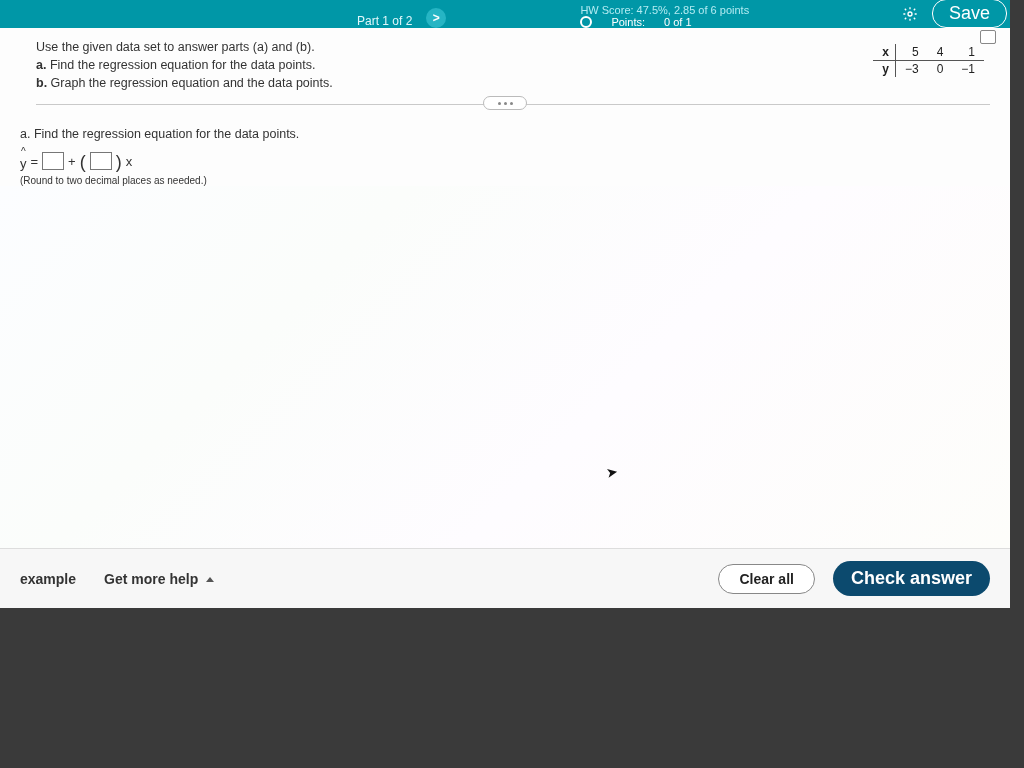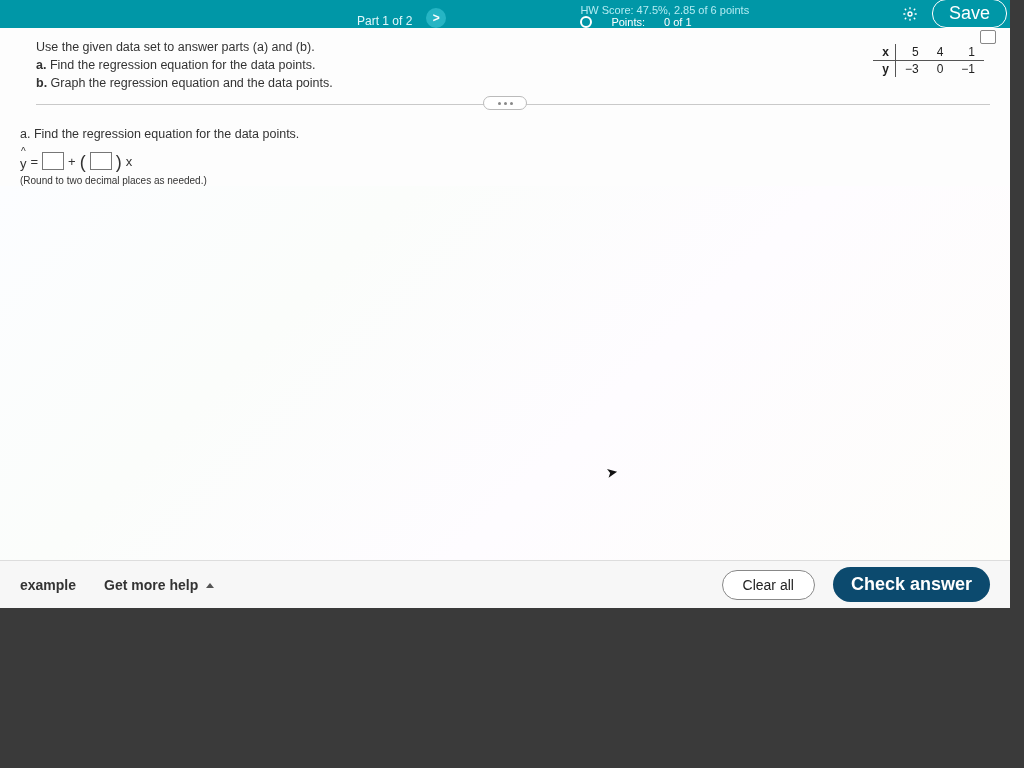--- a/index.html
+++ b/index.html
@@ -104,39 +104,39 @@
     width: 22px; height: 18px; border:1px solid #777; background:#fff;
     font-size:12px; text-align:center;
   }
   .paren { font-size:18px; line-height:14px; position:relative; top:1px;}
   .round-note { font-size: 10px; }
   .content-space {
     flex: 1;
     background: linear-gradient(135deg, #fcfdff 0%, #fbfdfb 30%, #fefcff 60%, #fdfdfa 100%);
   }
   .footer {
-    height: 48px;
+    height: 60px;
     display:flex; align-items:center;
     padding: 0 20px;
     background:#f7f7f7;
     border-top:1px solid #ddd;
     gap: 28px;
     font-size: 14px;
     color:#333;
   }
   .footer .link { font-weight:bold; cursor:pointer; }
   .caret-up {
     display:inline-block; width:0; height:0; margin-left:4px;
     border-left:4px solid transparent; border-right:4px solid transparent;
     border-bottom:5px solid #555; vertical-align:middle;
   }
   .footer-right { margin-left:auto; display:flex; gap:18px; align-items:center;}
   .clear-btn {
     border:1.5px solid #888; background:#fff; color:#222;
-    padding:6px 20px; border-radius:18px; font-size:14px; font-weight:normal;
+    padding:6px 20px; border-radius:18px; font-size:14px; font-weight:bold;
     cursor:pointer;
   }
   .check-btn {
     border:none; background:#0c4a6e; color:#fff;
     padding:7px 18px; border-radius:18px; font-size:18px; font-weight:bold;
     cursor:default;
   }
   .cursor-arrow {
     position:absolute; left:606px; top:464px; font-size:14px; color:#111;
     transform: rotate(-10deg);

